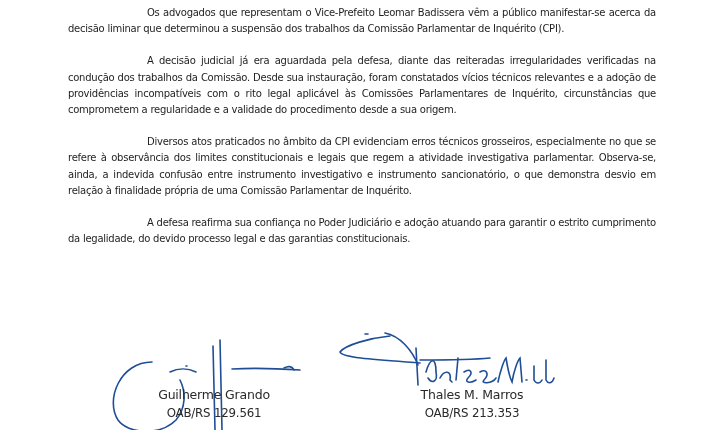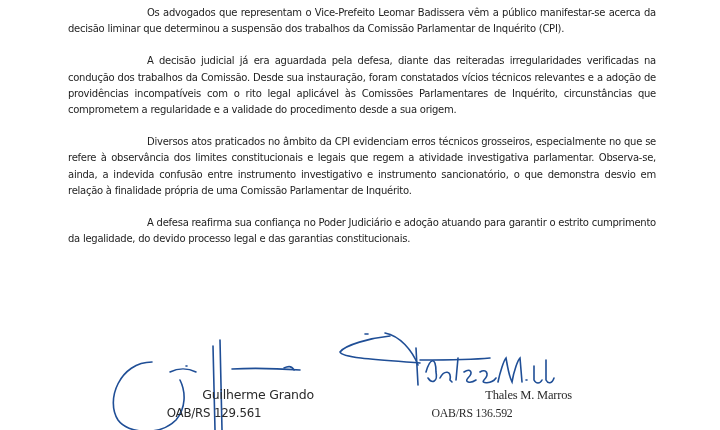--- a/index.html
+++ b/index.html
@@ -10,22 +10,22 @@
     font-size: 10px; line-height: 16.2px; color: #1e1e1e;
     letter-spacing: -0.25px;
   }
   .para { text-align: justify; text-indent: 79px; margin: 0 0 16px 0; }
   .sig-block {
     position: absolute; top: 386px; width: 200px; text-align: center;
     font-family: "DejaVu Sans", sans-serif; font-size: 12.5px; line-height: 18px; color: #2a2a2a;
     letter-spacing: -0.2px;
   }
   .sig-left { left: 114px; }
-  .sig-right { left: 372px; font-family: Liberation Serif, serif; }
-  .sig-name { display: block; text-align: right; }
+  .sig-right { left: 372px; }
+  .sig-name { display: block; }
   .sig-oab { display: block; font-size: 11.8px; }
   .scrawl { position: absolute; left: 0; top: 0; width: 720px; height: 430px; pointer-events: none; }
 </style>
 </head>
 <body>
 
 <div class="page">
   <p class="para">Os advogados que representam o Vice-Prefeito Leomar Badissera vêm a público manifestar-se acerca da decisão liminar que determinou a suspensão dos trabalhos da Comissão Parlamentar de Inquérito (CPI).</p>
   <p class="para">A decisão judicial já era aguardada pela defesa, diante das reiteradas irregularidades verificadas na condução dos trabalhos da Comissão. Desde sua instauração, foram constatados vícios técnicos relevantes e a adoção de providências incompatíveis com o rito legal aplicável às Comissões Parlamentares de Inquérito, circunstâncias que comprometem a regularidade e a validade do procedimento desde a sua origem.</p>
   <p class="para">Diversos atos praticados no âmbito da CPI evidenciam erros técnicos grosseiros, especialmente no que se refere à observância dos limites constitucionais e legais que regem a atividade investigativa parlamentar. Observa-se, ainda, a indevida confusão entre instrumento investigativo e instrumento sancionatório, o que demonstra desvio em relação à finalidade própria de uma Comissão Parlamentar de Inquérito.</p>
@@ -64,14 +64,14 @@
   </g>
 </svg>
 
 <div class="sig-block sig-left">
   <span class="sig-name">Guilherme Grando</span>
   <span class="sig-oab">OAB/RS 129.561</span>
 </div>
 
 <div class="sig-block sig-right">
   <span class="sig-name">Thales M. Marros</span>
-  <span class="sig-oab">OAB/RS 136.592</span>
+  <span class="sig-oab">OAB/RS 213.353</span>
 </div>
 
 </body></html>

